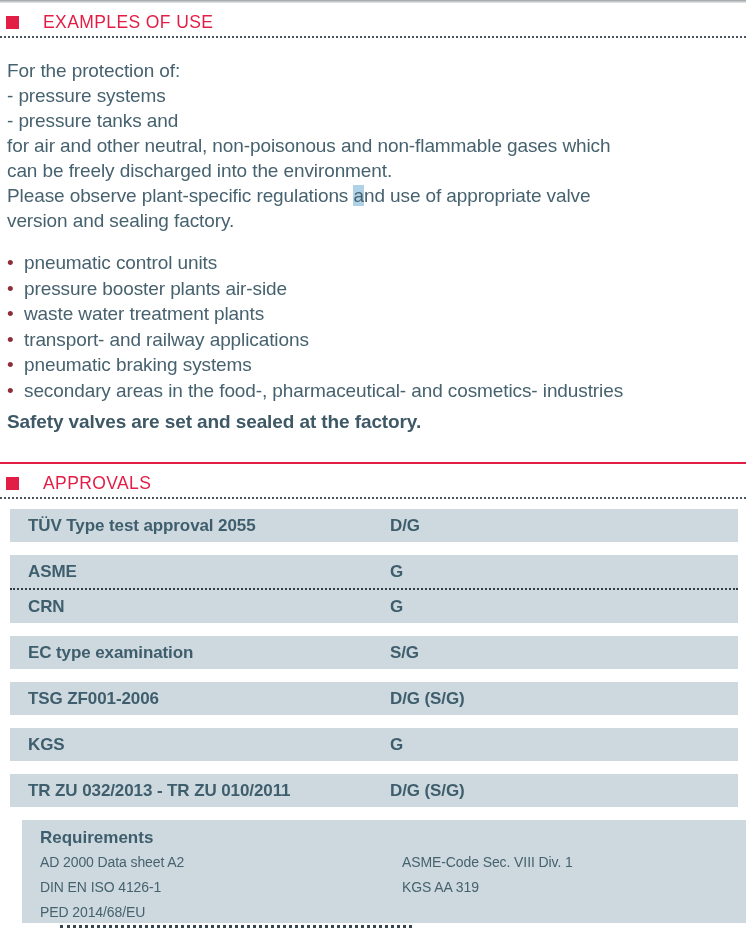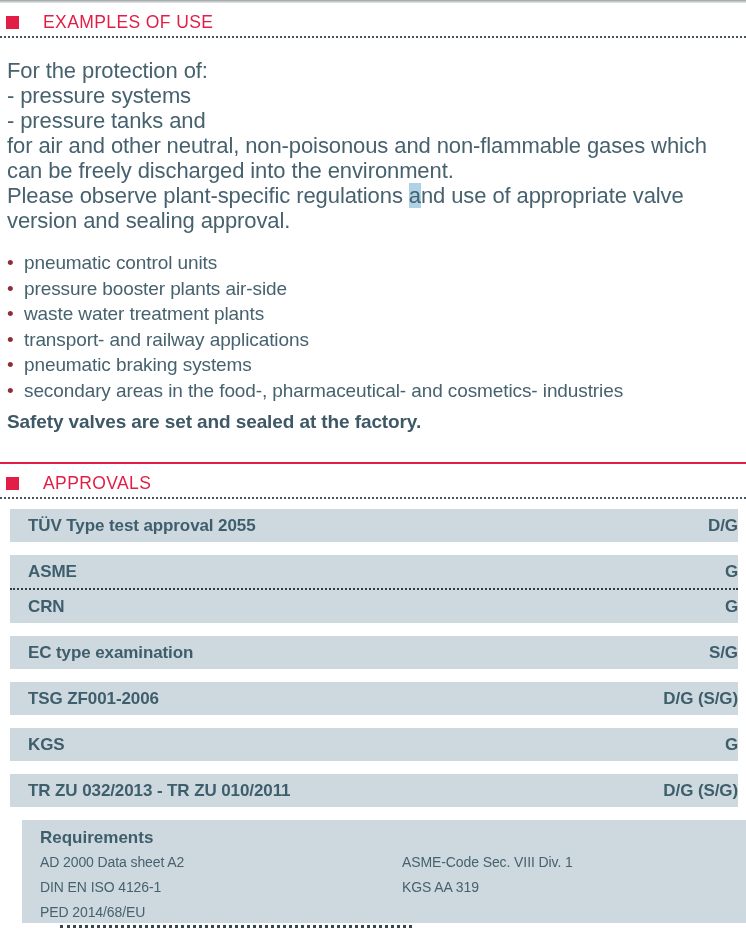--- a/index.html
+++ b/index.html
@@ -12,36 +12,36 @@
   .top-edge { height:3px; width:746px; background:linear-gradient(to bottom,#9aa0a3,#eceeee); }
 
   .sec-header {
     display:flex; align-items:center; gap:24px;
     margin:9px 0 0 6px; height:20px;
     color:#e21e46; font-size:17.5px; font-weight:400; letter-spacing:0.4px;
   }
   .sec-header .sq { width:13px; height:13px; background:#e21e46; flex:none; }
   .dotted-rule { border-top:2px dotted #4a5560; margin-top:4px; width:746px; height:0; }
 
-  .para { margin:20px 0 0 7px; font-size:22px; line-height:25px; color:#47626f; letter-spacing:-0.1px; }
+  .para { margin:20px 0 0 7px; font-size:19px; line-height:25px; color:#47626f; letter-spacing:-0.1px; }
   .hl { background:#b0d2e6; }
 
   .bullets { list-style:none; margin:17px 0 0 7px; font-size:19px; line-height:25.5px; color:#47626f; letter-spacing:-0.1px; }
   .bullets li { display:flex; }
   .b-dot { color:#8e2e38; width:17px; flex:none; }
 
   .bold-note { margin:6px 0 0 7px; font-size:19px; line-height:25px; font-weight:bold; color:#3e5866; letter-spacing:-0.1px; }
 
   .red-rule { height:2px; width:746px; background:#e21e46; margin-top:28px; }
 
   .tbl { margin-top:10px; }
   .row {
     margin-left:10px; width:728px; height:33px; background:#cdd9de;
     display:flex; align-items:center; padding-left:18px;
-    font-size:17px; font-weight:bold; color:#3f5e6d; letter-spacing:-0.1px;justify-content:space-between;
+    font-size:17px; font-weight:bold; color:#3f5e6d; letter-spacing:-0.1px;
   }
   .row .lbl { width:362px; flex:none; }
   .gap { height:13px; }
   .inner-dotted { margin-left:10px; width:728px; height:2px; border-top:2px dotted #2f3c46; background:#cdd9de; }
 
   .req {
     margin-left:22px; width:728px; height:103px; background:#cdd9de;
     padding:8px 15px 0 18px; color:#47626f;
   }
   .req-title { font-size:17px; font-weight:bold; color:#3f5e6d; height:20px; margin-bottom:2px; }
@@ -63,21 +63,21 @@
     </h2>
     <div class="dotted-rule"></div>
 
     <div class="para">
       <div>For the protection of:</div>
       <div>- pressure systems</div>
       <div>- pressure tanks and</div>
       <div>for air and other neutral, non-poisonous and non-flammable gases which</div>
       <div>can be freely discharged into the environment.</div>
       <div><span>Please observe plant-specific regulations </span><span class="hl">a</span><span>nd use of appropriate valve</span></div>
-      <div>version and sealing approval.</div>
+      <div>version and sealing factory.</div>
     </div>
 
     <ul class="bullets">
       <li>
           <span class="b-dot">•</span>
           <span>pneumatic control units</span>
         </li>
       <li>
           <span class="b-dot">•</span>
           <span>pressure booster plants air-side</span>

